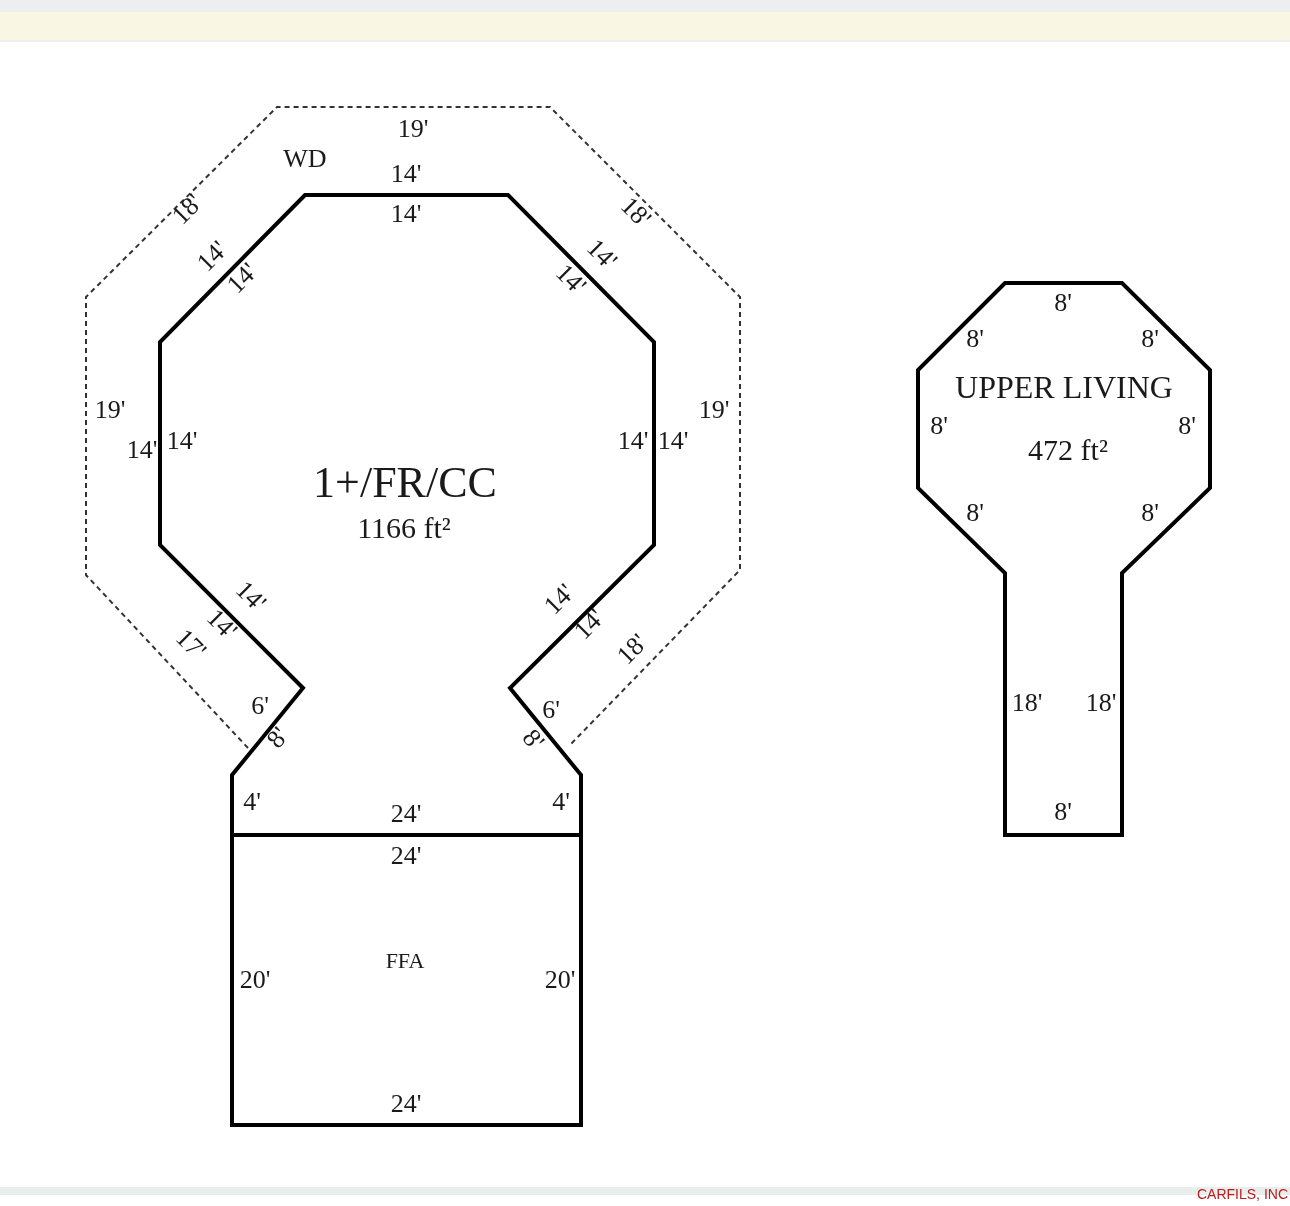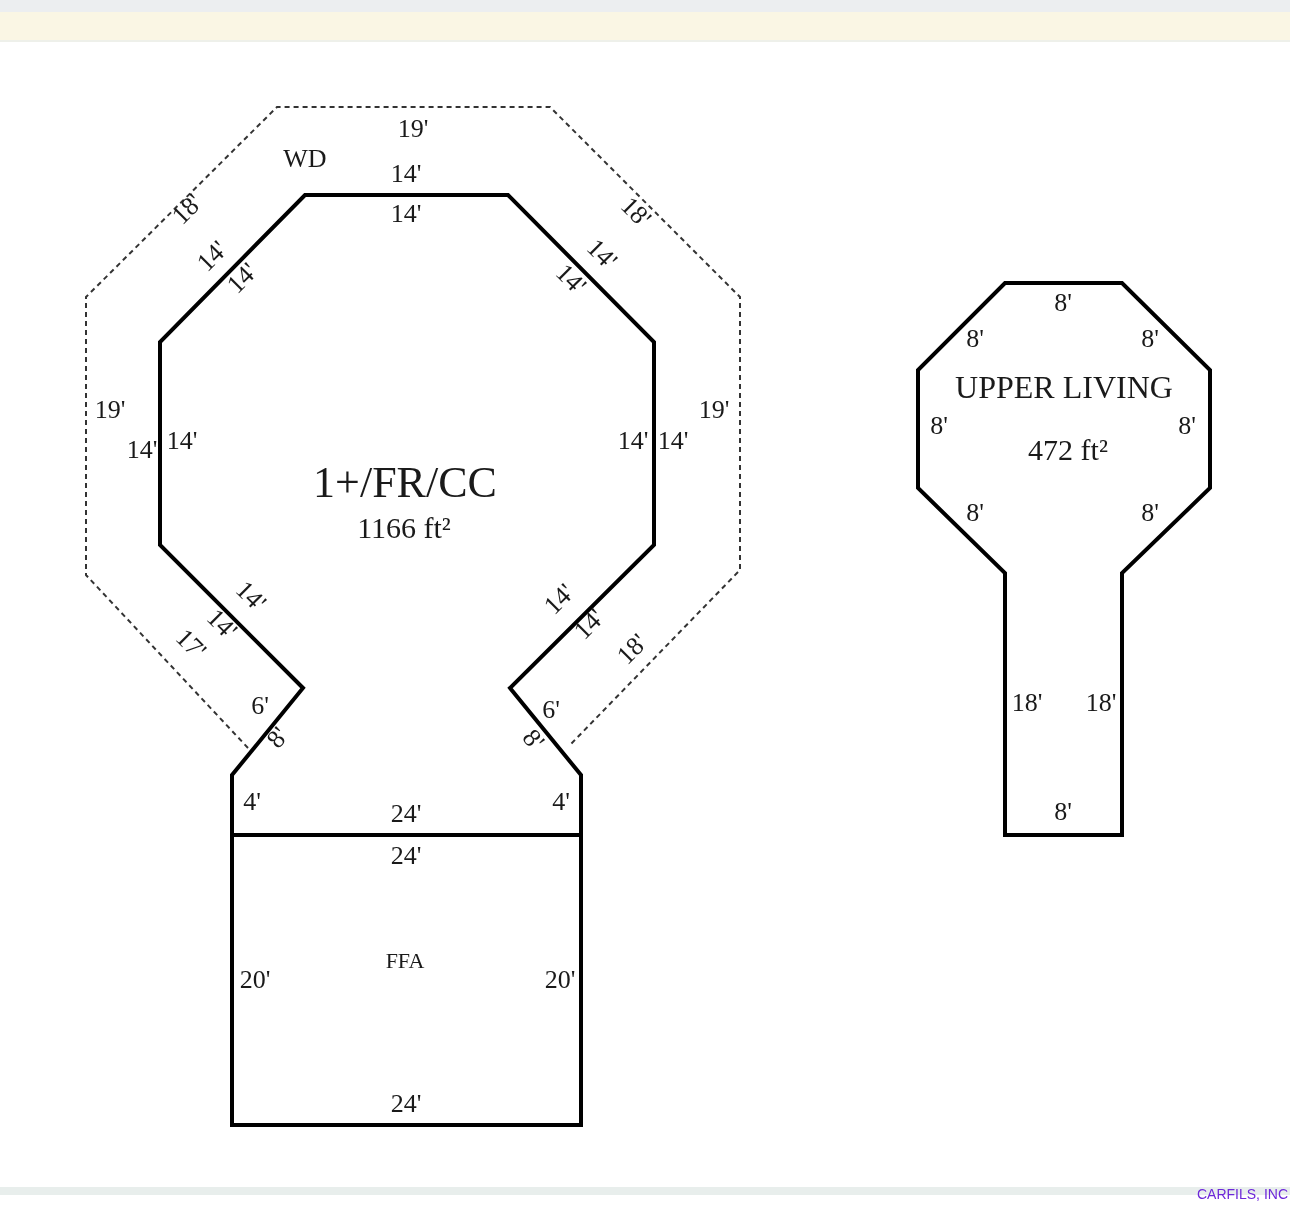--- a/index.html
+++ b/index.html
@@ -1,20 +1,20 @@
 <!DOCTYPE html>
 <html><head>
 <meta charset="utf-8">
 <style>
   html, body { margin: 0; padding: 0; background: #ffffff; }
   body { width: 1290px; height: 1206px; position: relative; overflow: hidden; font-family: "Liberation Serif", "DejaVu Serif", serif; }
   .top-band { position: absolute; left: 0; top: 0; width: 1290px; height: 12px; background: #eceef0; }
   .notice-bar { position: absolute; left: 0; top: 12px; width: 1290px; height: 28px; background: #faf6e4; border-bottom: 2px solid #eef0ea; }
   .bottom-band { position: absolute; left: 0; top: 1187px; width: 1290px; height: 8px; background: #e8eeec; }
-  .watermark { position: absolute; right: 2px; top: 1186px; font-family: "Liberation Sans", sans-serif; font-size: 14px; color: #6d28d9; letter-spacing: 0px; }
+  .watermark { position: absolute; right: 2px; top: 1186px; font-family: "Liberation Sans", sans-serif; font-size: 14px; color: #b91c1c; letter-spacing: 0px; }
   svg { position: absolute; left: 0; top: 0; }
   svg text { font-family: "Liberation Serif", "DejaVu Serif", serif; fill: #1a1a1a; }
   .lbl { font-size: 26px; }
   .big { font-size: 44px; }
   .area { font-size: 30px; }
   .room { font-size: 22px; }
   .ul-title { font-size: 32px; }
 </style>
 </head>
 <body>

